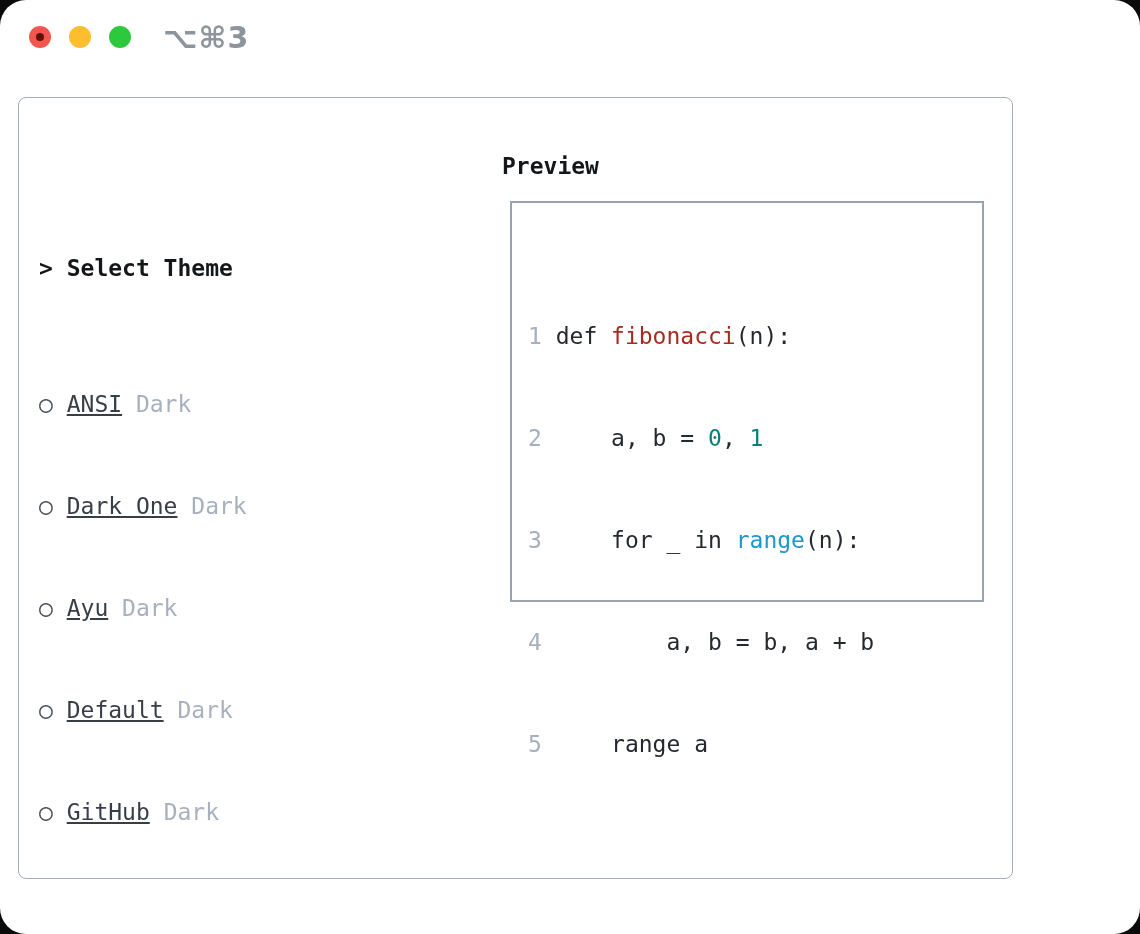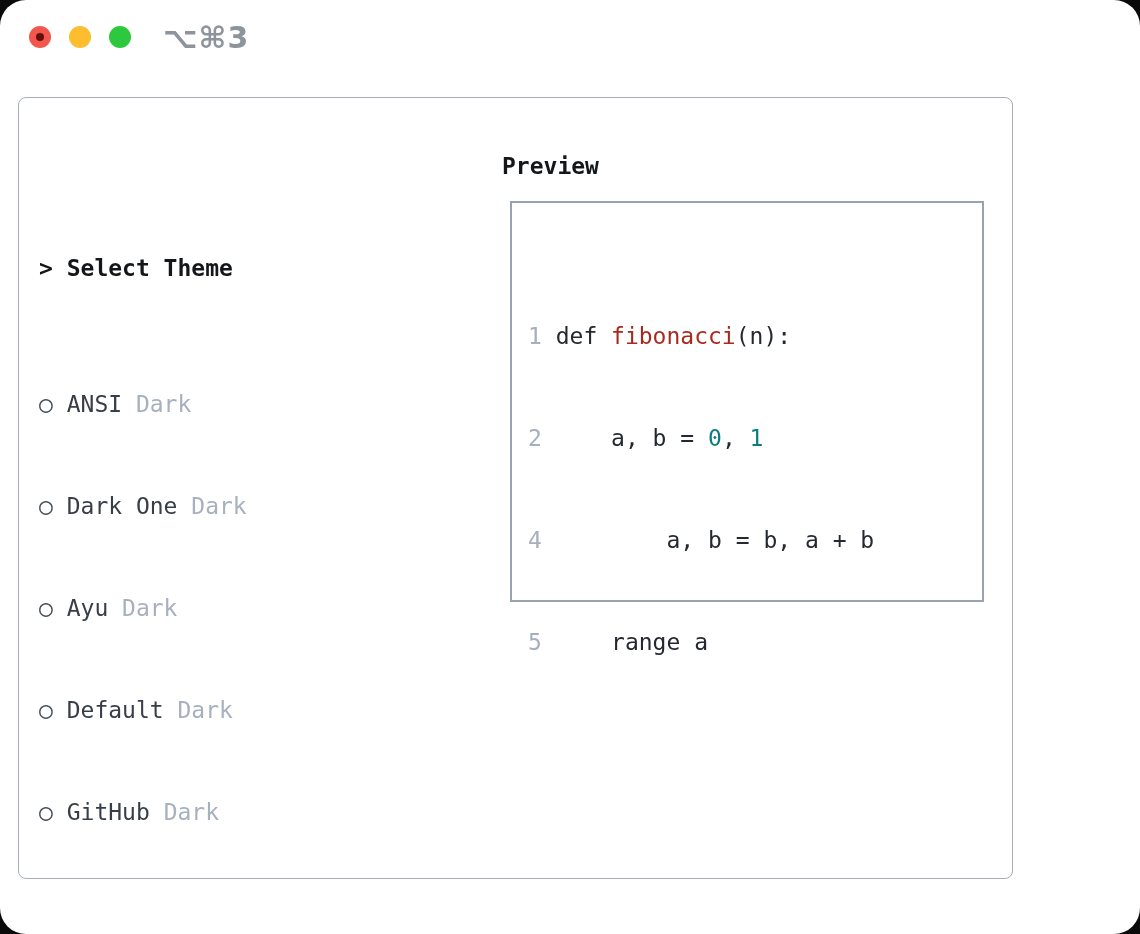--- a/index.html
+++ b/index.html
@@ -30,21 +30,21 @@
     box-sizing:border-box;
   }
   .mono{font-size:23px;line-height:34px;white-space:pre;}
   .line{height:34px;}
   .spacer{height:34px;}
   
   .left-col{position:absolute;left:20px;top:51px;}
   .marker{display:inline-block;width:2ch;color:#4a525b;}
   .hdr-marker{color:#14171a;font-weight:bold;}
   .hdr{color:#14171a;font-weight:bold;}
-  .t-name{color:#373e47;}
+  .t-name{color:#373e47;text-decoration:underline;}
   .t-variant{color:#a7b0bf;margin-left:1ch;}
   
   .preview-title{position:absolute;left:483px;top:51px;}
   .preview-box{
     position:absolute;left:491px;top:103px;width:474px;height:401px;
     border:2px solid #99a3af;background:#ffffff;box-sizing:border-box;
     padding:48px 4px 0 16px;
   }
   .ln{display:inline-block;width:2ch;color:#a6afbc;}
   .cd{color:#24292f;}
@@ -92,20 +92,21 @@
 
       
       
     </div>
 
     <div class="preview-title mono hdr">Preview</div>
 
     <div class="preview-box mono">
       <div class="line"><span class="ln">1</span><span class="cd">def </span><span class="fn">fibonacci</span><span class="cd">(n):</span></div>
       <div class="line"><span class="ln">2</span><span class="cd">    a, b = </span><span class="nu">0</span><span class="cd">, </span><span class="nu">1</span></div>
+      <div class="line"><span class="ln">3</span><span class="cd">    for _ in </span><span class="bi">range</span><span class="cd">(n):</span></div>
       <div class="line"><span class="ln">4</span><span class="cd">        a, b = b, a + b</span></div>
       <div class="line"><span class="ln">5</span><span class="cd">    range a</span></div>
 
       <div class="spacer"></div>
 
       
       
       
     </div>
 

